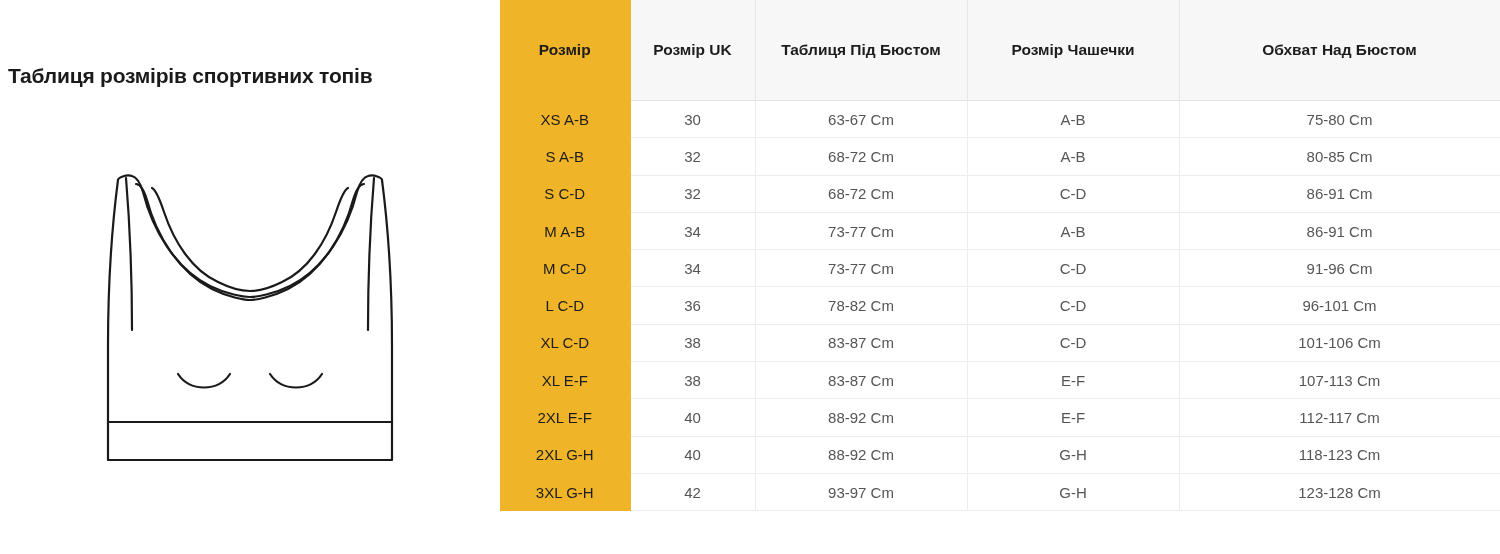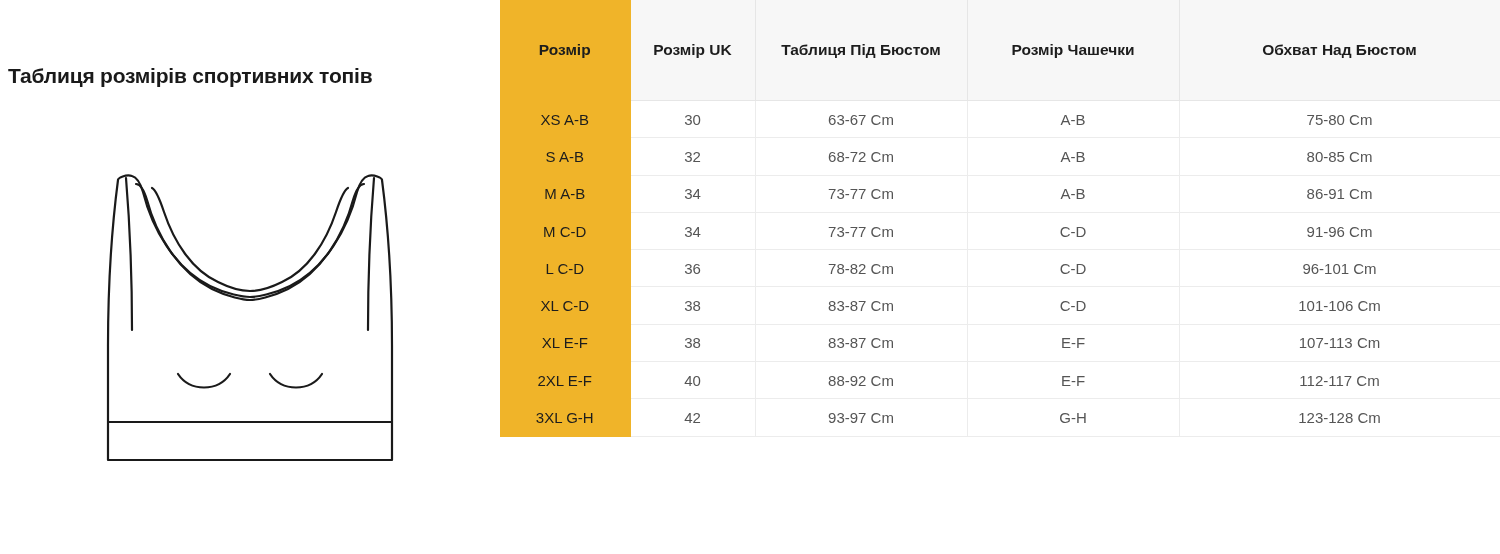--- a/index.html
+++ b/index.html
@@ -188,20 +188,27 @@
           <td>75-80 Cm</td>
         </tr>
         <tr>
           <td class="sz-cell">S A-B</td>
           <td>32</td>
           <td>68-72 Cm</td>
           <td>A-B</td>
           <td>80-85 Cm</td>
         </tr>
         <tr>
+          <td class="sz-cell">S C-D</td>
+          <td>32</td>
+          <td>68-72 Cm</td>
+          <td>C-D</td>
+          <td>86-91 Cm</td>
+        </tr>
+        <tr>
           <td class="sz-cell">M A-B</td>
           <td>34</td>
           <td>73-77 Cm</td>
           <td>A-B</td>
           <td>86-91 Cm</td>
         </tr>
         <tr>
           <td class="sz-cell">M C-D</td>
           <td>34</td>
           <td>73-77 Cm</td>
@@ -230,20 +237,27 @@
           <td>107-113 Cm</td>
         </tr>
         <tr>
           <td class="sz-cell">2XL E-F</td>
           <td>40</td>
           <td>88-92 Cm</td>
           <td>E-F</td>
           <td>112-117 Cm</td>
         </tr>
         <tr>
+          <td class="sz-cell">2XL G-H</td>
+          <td>40</td>
+          <td>88-92 Cm</td>
+          <td>G-H</td>
+          <td>118-123 Cm</td>
+        </tr>
+        <tr>
           <td class="sz-cell">3XL G-H</td>
           <td>42</td>
           <td>93-97 Cm</td>
           <td>G-H</td>
           <td>123-128 Cm</td>
         </tr>
       </tbody>
     </table>
   </div>
 

